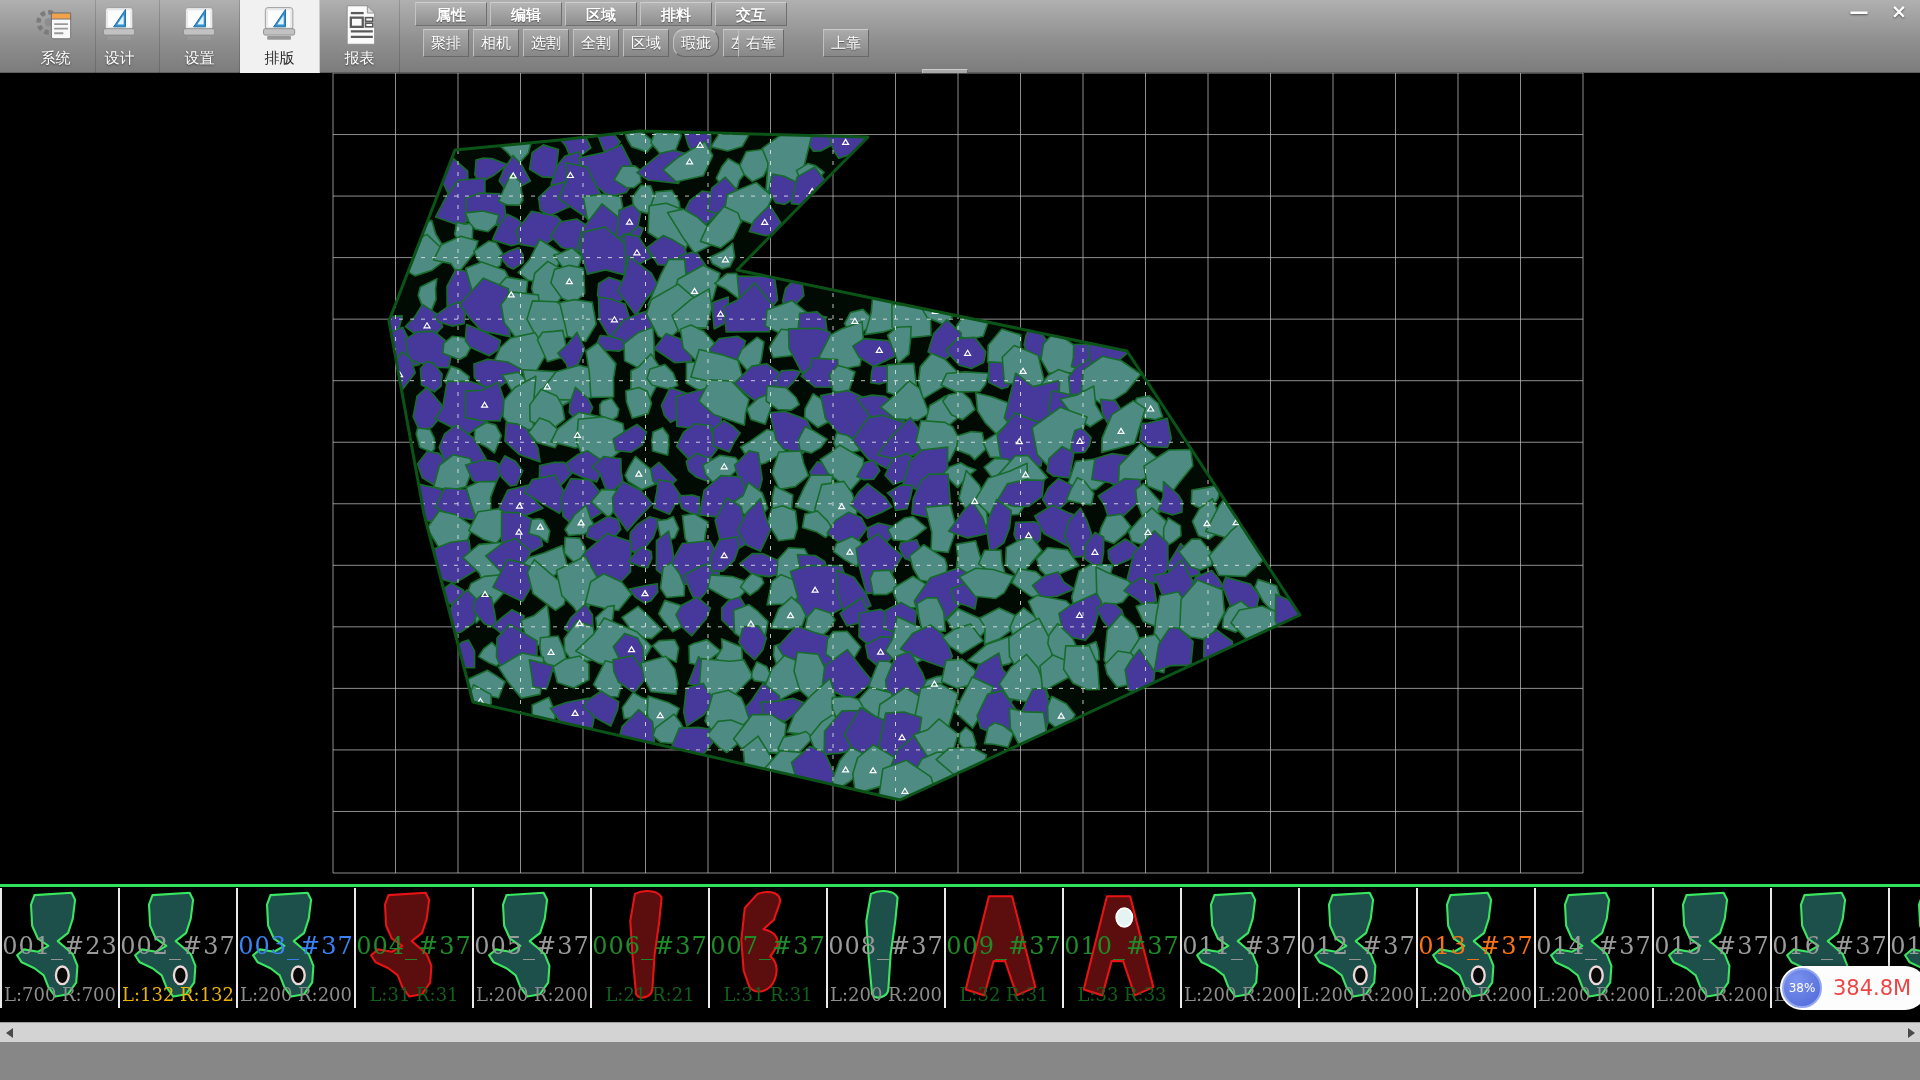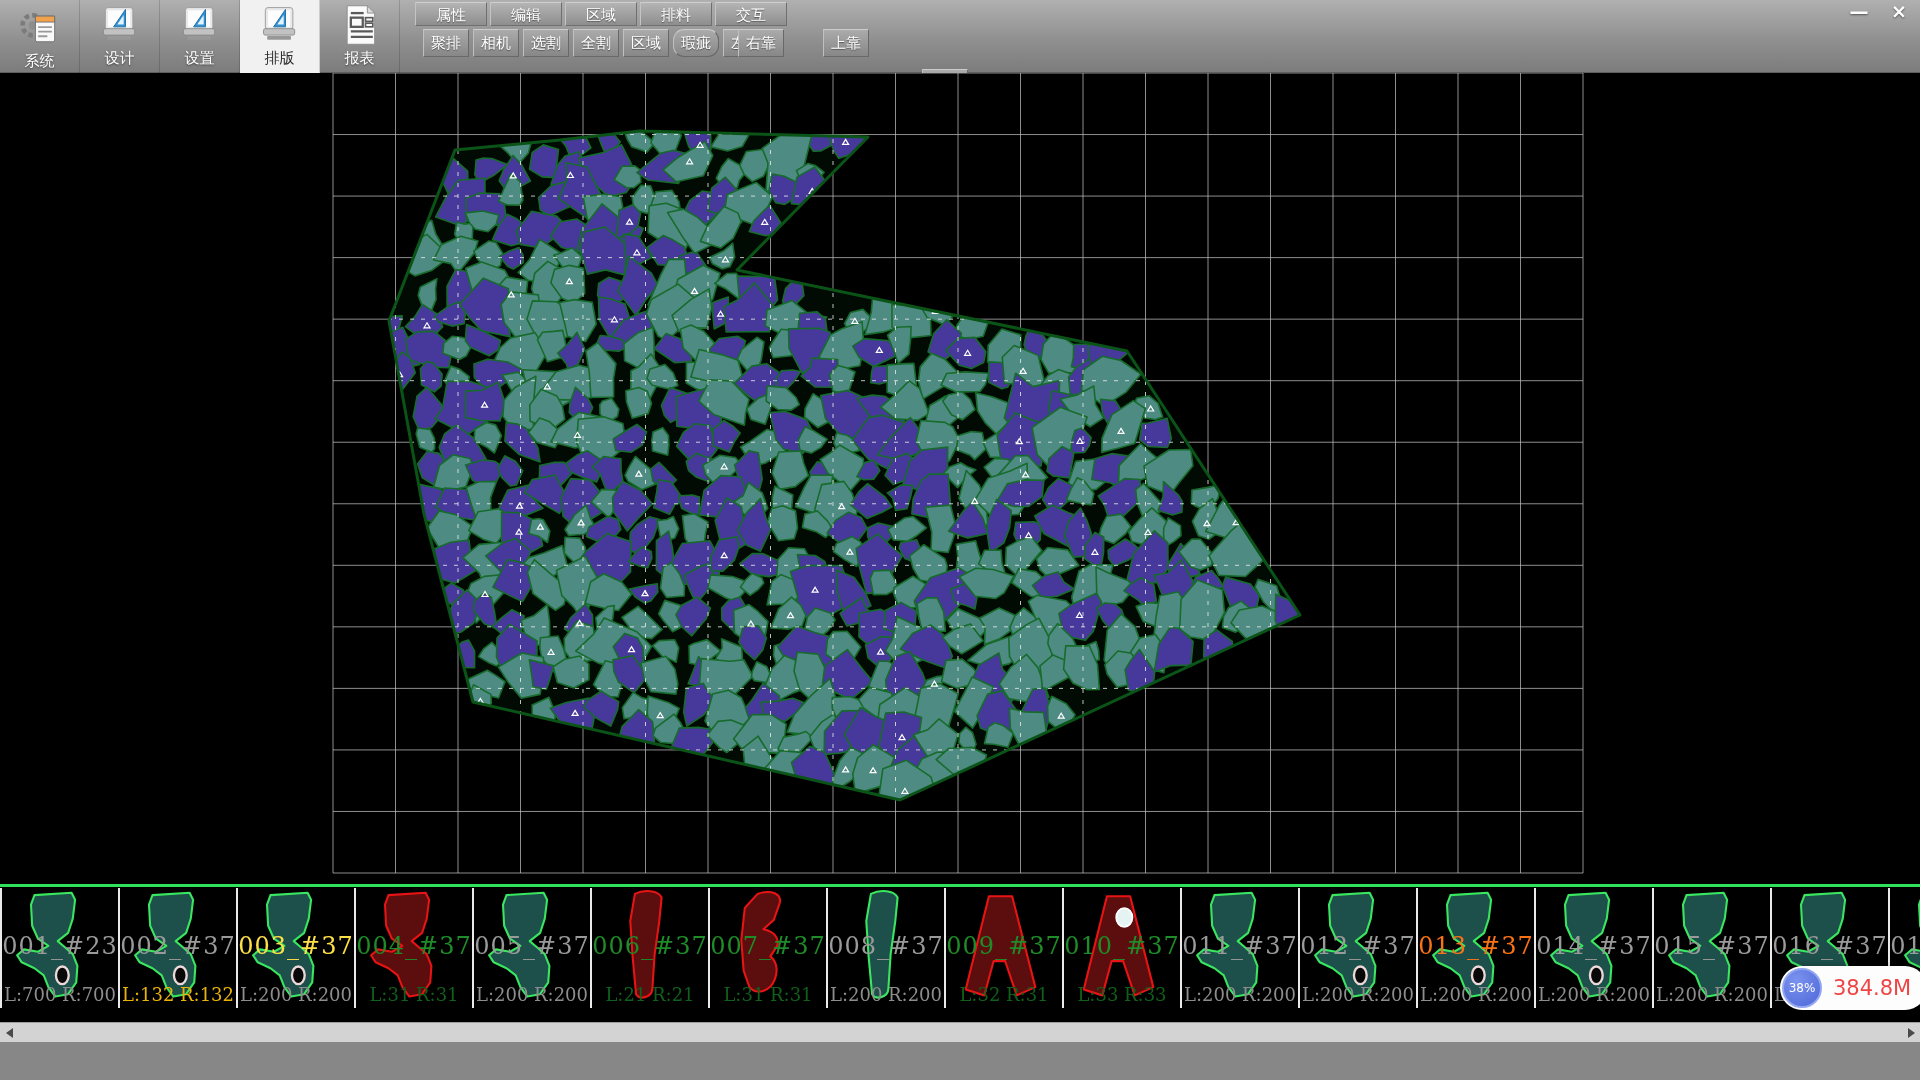--- a/index.html
+++ b/index.html
@@ -13,21 +13,21 @@
             display:flex;flex-direction:column;align-items:center;padding-top:3px;
             border-right:1px solid rgba(0,0,0,0.15);cursor:pointer;}
   .nav-cell .icn{width:44px;height:44px;display:block;}
   .nav-cell .icn svg{width:100%;height:100%;}
   .nav-label{font-size:15px;color:#ffffff;text-shadow:0 1px 2px rgba(0,0,0,.5);margin-top:2px;}
   .nav-cell.selected{background:#f1f1f1;}
   .nav-cell.selected .nav-label{color:#2d2d2d;text-shadow:none;}
   .tab{position:absolute;top:2px;width:72px;height:24px;line-height:24px;text-align:center;
        font-size:15px;color:#fff;text-shadow:0 1px 1px rgba(0,0,0,.45);cursor:pointer;
        background:linear-gradient(#b4b4b4,#8e8e8e);
-       border:1px solid #6f6f6f;border-top-color:#cfcfcf;border-left-color:#c4c4c4;box-sizing:border-box;}
+       border:1px solid #6f6f6f;border-top-color:#cfcfcf;border-left-color:#c4c4c4;box-sizing:border-box;font-weight:bold;}
   .tbtn{position:absolute;top:29px;width:46px;height:28px;line-height:26px;text-align:center;
         font-size:15px;color:#fff;text-shadow:0 1px 1px rgba(0,0,0,.45);cursor:pointer;
         background:linear-gradient(#ababab,#878787);
         border:1px solid #686868;border-top-color:#cccccc;border-left-color:#c0c0c0;box-sizing:border-box;}
   .win-btn{position:absolute;top:0px;width:38px;height:22px;color:#fff;text-align:center;
            line-height:22px;font-size:19px;font-weight:bold;cursor:pointer;
            text-shadow:0 1px 2px rgba(0,0,0,.5);}
   
   .canvas-area{position:absolute;left:0;top:73px;width:1920px;height:811px;background:#000;}
   .canvas-area svg{position:absolute;left:0;top:0;}
@@ -60,21 +60,21 @@
                 display:flex;align-items:center;justify-content:center;}
   .badge-text{margin-left:11px;font-size:21px;color:#ef4444;}
 </style>
 </head>
 <body>
 
 <div class="app">
 
   <div class="toolbar">
     <div id="nav-icons">
-        <div class="nav-cell" style="left: 0px; justify-content: center;">
+        <div class="nav-cell" style="left: 16px;">
           <span class="icn"><svg viewBox="0 0 48 48">
               <circle cx="16" cy="21" r="11" fill="none" stroke="#7b7b7b" stroke-width="5" stroke-dasharray="5 3.5"></circle>
               <circle cx="16" cy="21" r="4.5" fill="#8d8d8d"></circle>
               <rect x="19" y="11" width="21" height="28" rx="2" fill="#f9f9f9" stroke="#6f6f6f"></rect>
               <rect x="19" y="11" width="21" height="6.5" fill="#f2a24b" stroke="#6f6f6f"></rect>
               <path d="M22 23 h15 M22 28 h15 M22 33 h10" stroke="#9a9a9a" stroke-width="2"></path>
             </svg></span>
           <div class="nav-label">系统</div>
         </div>
         <div class="nav-cell" style="left: 80px;">
@@ -755,21 +755,21 @@
           <ellipse cx="52" cy="74" rx="5.5" ry="7.5" fill="#080808" stroke="#ecd8d8" stroke-width="2"></ellipse>
         </svg>
         <div class="thumb-id" style="color:#9a9a9a">002_#37</div>
         <div class="thumb-lr" style="color:#eab308">L:132 R:132</div>
       </div>
       <div class="thumb-cell" style="left: 236px;">
         <svg viewBox="0 0 100 100" preserveAspectRatio="none">
           <path d="M28 6 L60 4 L63 10 L61 26 L57 38 L48 45 L54 50 L61 56 L65 66 L64 80 L57 90 L46 92 L40 84 L36 74 L28 68 L17 63 L13 57 L19 52 L31 54 L40 49 L31 43 L26 32 L25 14 Z" fill="#1d4f4b" stroke="#3ae65f" stroke-width="1.8" stroke-linejoin="round"></path>
           <ellipse cx="52" cy="74" rx="5.5" ry="7.5" fill="#080808" stroke="#ecd8d8" stroke-width="2"></ellipse>
         </svg>
-        <div class="thumb-id" style="color:#fde047">003_#37</div>
+        <div class="thumb-id" style="color:#3b82f6">003_#37</div>
         <div class="thumb-lr" style="color:#8d8d8d">L:200 R:200</div>
       </div>
       <div class="thumb-cell" style="left: 354px;">
         <svg viewBox="0 0 100 100" preserveAspectRatio="none">
           <path d="M28 6 L60 4 L63 10 L61 26 L57 38 L48 45 L54 50 L61 56 L65 66 L64 80 L57 90 L46 92 L40 84 L36 74 L28 68 L17 63 L13 57 L19 52 L31 54 L40 49 L31 43 L26 32 L25 14 Z" fill="#5c0d0d" stroke="#e61414" stroke-width="1.8" stroke-linejoin="round"></path>
         </svg>
         <div class="thumb-id" style="color:#1e8c28">004_#37</div>
         <div class="thumb-lr" style="color:#10601c">L:31 R:31</div>
       </div>
       <div class="thumb-cell" style="left: 472px;">

